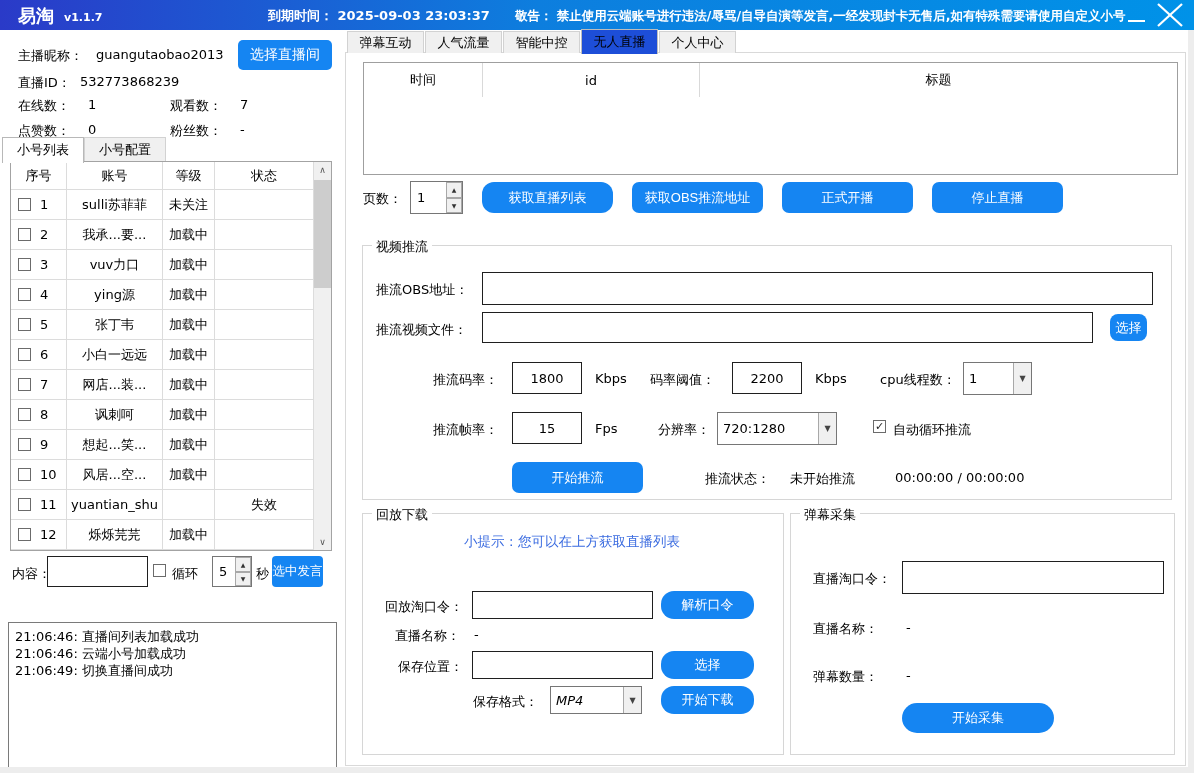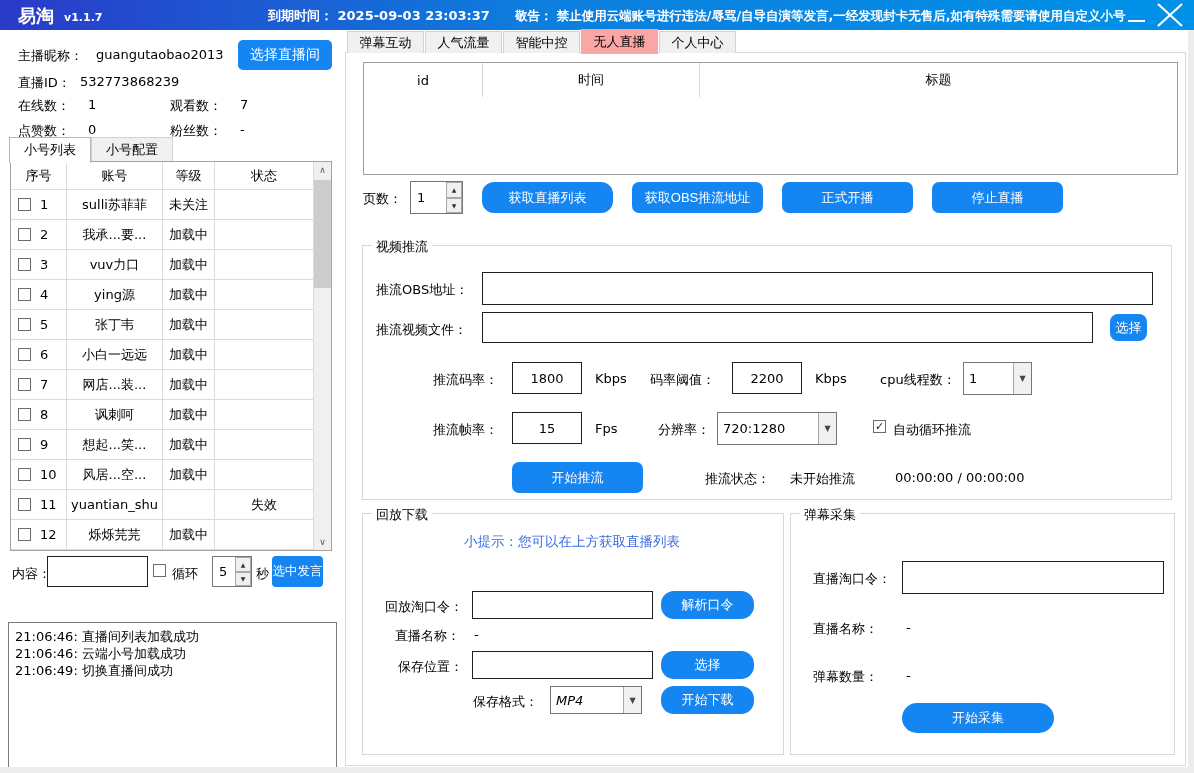--- a/index.html
+++ b/index.html
@@ -27,21 +27,21 @@
   .spin .sval{flex:1;display:flex;align-items:center;padding-left:6px;}
   .spin .sarr{width:16px;display:flex;flex-direction:column;}
   .spin .sarr div{flex:1;background:#f0f0f0;border:1px solid #a8a8a8;display:flex;
     align-items:center;justify-content:center;font-size:6px;color:#333;}
   .cb{display:inline-block;width:13px;height:13px;background:#fff;border:1px solid #6b6b6b;box-sizing:border-box;}
   .cb.checked{font-size:11px;line-height:11px;text-align:center;color:#222;}
   .gbox{position:absolute;border:1px solid #d6d6d6;background:#fff;}
   .gbox .legend{position:absolute;top:-8px;left:9px;background:#fff;padding:0 4px;font-size:13px;}
   .lbl{white-space:nowrap;}
   
-  .ltabs{position:absolute;left:9px;top:137px;display:flex;}
+  .ltabs{position:absolute;left:2px;top:137px;display:flex;}
   .ltab{height:24px;line-height:24px;padding:0 14px;background:#f0f0f0;border:1px solid #d2d2d2;
     border-bottom:none;cursor:pointer;}
   .ltab.active{background:#fff;border-color:#b8b8b8;position:relative;z-index:2;height:25px;}
   .acct{position:absolute;left:10px;top:161px;width:322px;height:390px;border:1px solid #a3a3a3;
     background:#fff;display:flex;box-sizing:border-box;justify-content:space-between;}
   .acct-main{flex:1;overflow:hidden;}
   .ahead,.arow{display:grid;grid-template-columns:56px 96px 52px 1fr;}
   .ahead{height:28px;}
   .arow{height:30px;}
   .ac{display:flex;align-items:center;justify-content:center;border-right:1px solid #dcdcdc;
@@ -52,21 +52,21 @@
   .sbar .up,.sbar .dn{position:absolute;left:0;width:100%;height:16px;display:flex;align-items:center;
     justify-content:center;font-size:9px;color:#555;cursor:pointer;}
   .sbar .up{top:0;} .sbar .dn{bottom:0;}
   .sbar .thumb{position:absolute;left:0;top:18px;width:100%;height:108px;background:#cdcdcd;cursor:pointer;}
   .logbox{position:absolute;left:8px;top:622px;width:329px;height:150px;border:1px solid #7a7a7a;
     background:#fff;box-sizing:border-box;padding:5px 6px;font-size:13px;line-height:17px;}
   
   .mtabs{position:absolute;left:347px;top:31px;display:flex;z-index:3;}
   .mtab{width:75px;height:21px;line-height:21px;text-align:center;background:#f0f0f0;
     border:1px solid #d2d2d2;border-bottom:none;margin-right:1px;cursor:pointer;font-size:13px;}
-  .mtab.active{background:#fca5a5;border-color:#bdbdbd;height:24px;line-height:23px;margin-top:-2px;}
+  .mtab.active{background:#1d4ed8;border-color:#bdbdbd;height:24px;line-height:23px;margin-top:-2px;}
   .tpage{position:absolute;left:345px;top:52px;width:841px;height:714px;border:1px solid #d9d9d9;
     background:#fff;box-sizing:border-box;}
   .ltable{position:absolute;left:363px;top:62px;width:815px;height:113px;border:1px solid #9f9f9f;
     background:#fff;box-sizing:border-box;}
   .lthead{display:grid;grid-template-columns:119px 217px 1fr;height:34px;}
   .lthead div{display:flex;align-items:center;justify-content:center;border-right:1px solid #d9d9d9;
     font-size:13px;}
   .lthead div:last-child{border-right:none;}
   .edge-r{position:absolute;right:0;top:30px;width:6px;height:743px;background:#ededed;}
   .edge-b{position:absolute;left:0;bottom:0;width:1194px;height:6px;background:#ededed;}
@@ -259,22 +259,22 @@
   <div class="mtabs">
     <div class="mtab">弹幕互动</div>
     <div class="mtab">人气流量</div>
     <div class="mtab">智能中控</div>
     <div class="mtab active">无人直播</div>
     <div class="mtab">个人中心</div>
   </div>
 
   <div class="ltable">
     <div class="lthead">
+      <div>时间</div>
       <div>id</div>
-      <div>时间</div>
       <div>标题</div>
     </div>
   </div>
 
   <span class="abs lbl" style="left:363px;top:190px;">页数：</span>
   <div class="spin abs" style="left:410px;top:181px;width:53px;height:33px;">
     <div class="sval">1</div>
     <div class="sarr">
       <div>▲</div>
       <div>▼</div>

